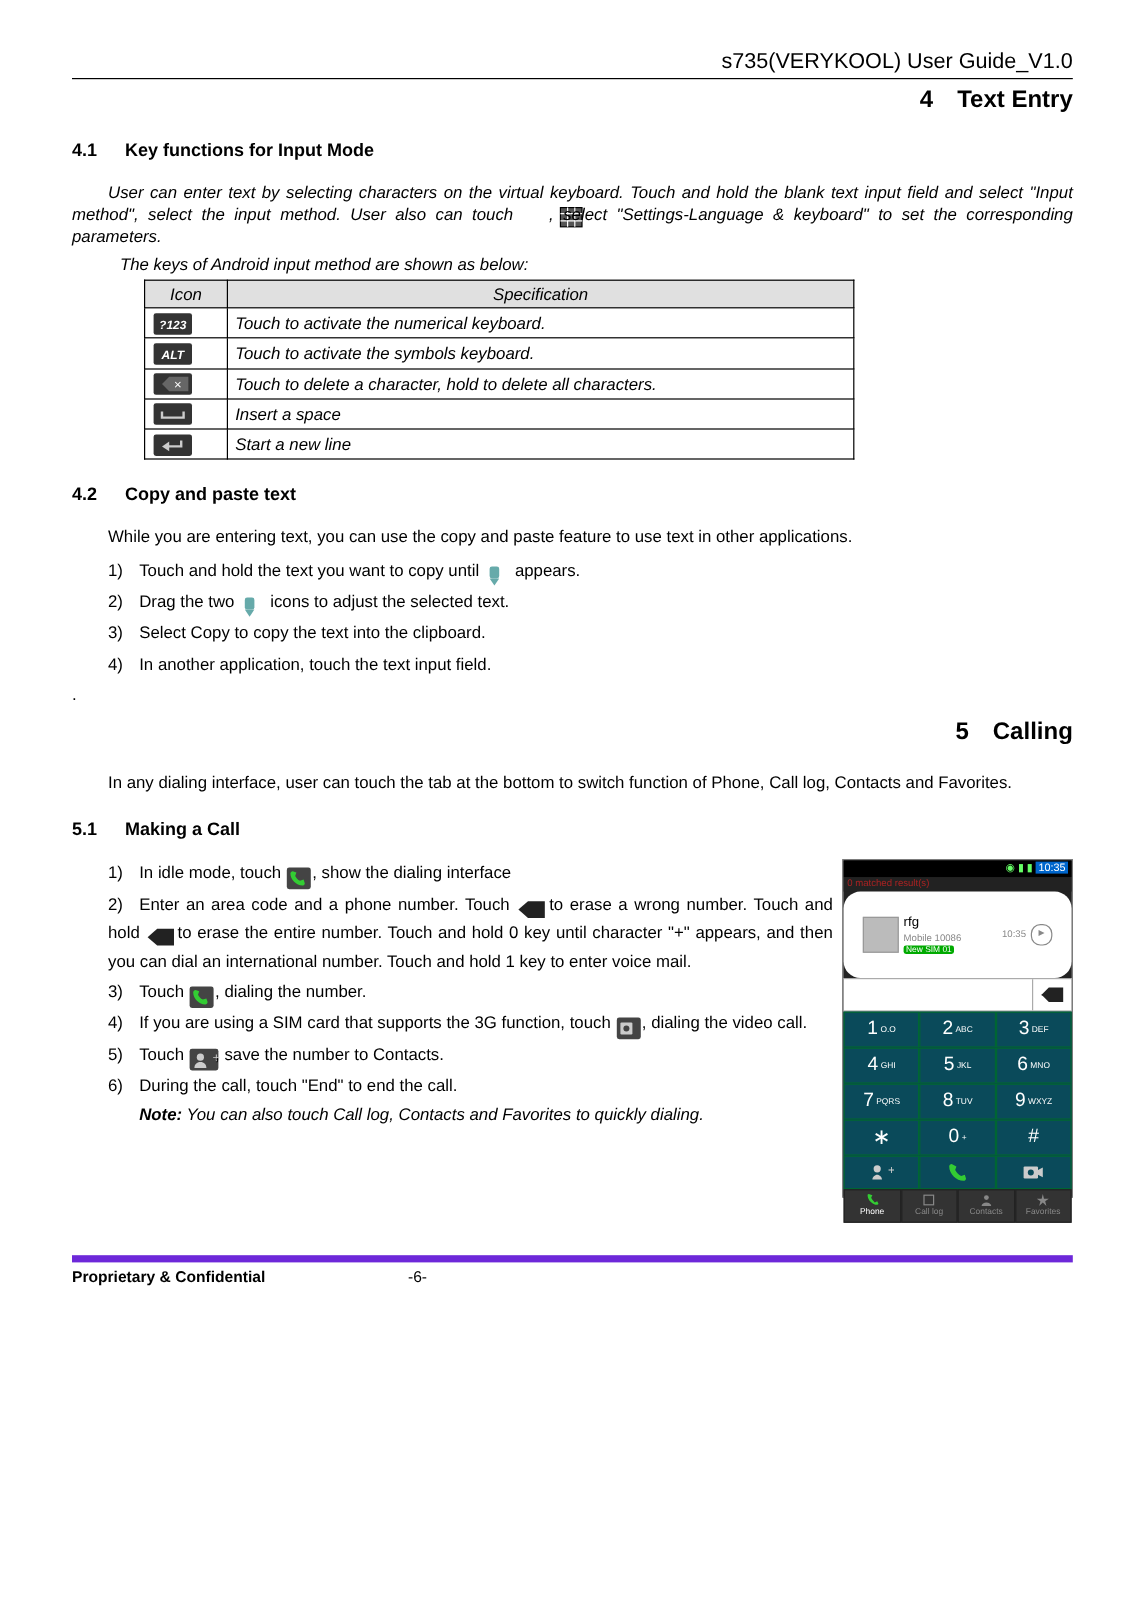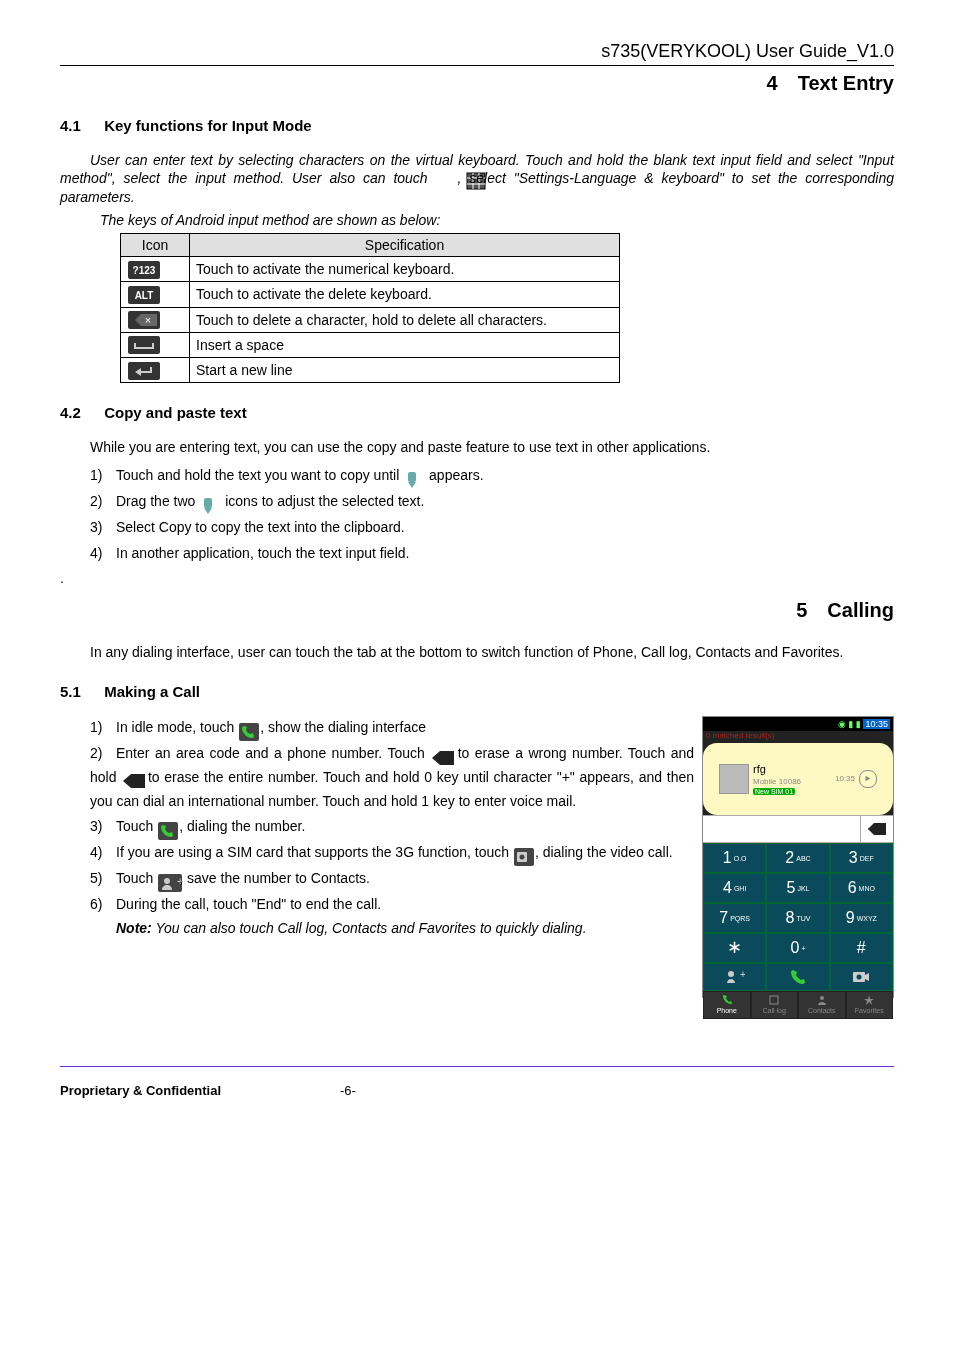--- a/index.html
+++ b/index.html
@@ -43,21 +43,22 @@
   .para-indent {
     text-indent: 30px;
   }
   .table-intro {
     margin-left: 40px;
     font-style: italic;
   }
   table.spec-table {
     border-collapse: collapse;
     margin-left: 60px;
-    width: 500px;
+    width: 592px;
+    font-style: italic;
   }
   table.spec-table th, table.spec-table td {
     border: 1px solid #000;
     padding: 2px 6px;
     font-size: 14px;
   }
   table.spec-table th {
     background: #e0e0e0;
     font-weight: normal;
   }
@@ -101,23 +102,23 @@
     width: 190px;
     height: 280px;
     border: 1px solid #888;
     background: #222;
     margin: 0 0 8px 8px;
     position: relative;
     font-size: 10px;
   }
   .footer {
     position: relative;
-    margin-top: 60px;
-    border-top: 1px solid #6d28d9;
-    padding-top: 16px;
+    margin-top: 40px;
+    border-top: 6px solid #6d28d9;
+    padding-top: 4px;
     font-size: 13px;
   }
   .footer .pgnum {
     position: absolute;
     left: 280px;
   }
   svg { vertical-align: middle; }
 </style>
 </head>
 <body>
@@ -157,21 +158,21 @@
               <rect x="1" y="1" width="32" height="18" fill="#333" rx="2"></rect>
               <text x="17" y="14" font-size="10" fill="#fff" text-anchor="middle" font-weight="bold">?123</text>
             </svg></span></td>
     <td>Touch to activate the numerical keyboard.</td>
   </tr>
   <tr>
     <td><span class="icon-cell"><svg width="34" height="20">
               <rect x="1" y="1" width="32" height="18" fill="#333" rx="2"></rect>
               <text x="17" y="14" font-size="10" fill="#fff" text-anchor="middle" font-weight="bold">ALT</text>
             </svg></span></td>
-    <td>Touch to activate the delete keyboard.</td>
+    <td>Touch to activate the symbols keyboard.</td>
   </tr>
   <tr>
     <td><span class="icon-cell"><svg width="34" height="20">
               <rect x="1" y="1" width="32" height="18" fill="#333" rx="2"></rect>
               <polygon points="8,10 14,4 30,4 30,16 14,16" fill="#666"></polygon>
               <text x="21" y="14" font-size="11" fill="#fff" text-anchor="middle">×</text>
             </svg></span></td>
     <td>Touch to delete a character, hold to delete all characters.</td>
   </tr>
   <tr>
@@ -225,21 +226,21 @@
   <span class="section-num">5.1</span>
   <span>Making a Call</span>
 </div>
 
 <div class="phone-screenshot">
   <div style="background:#000;height:14px;color:#fff;text-align:right;padding:0 3px;">
     <span style="color:#6f6;font-size:9px;">◉ ▮ ▮</span>
     <span style="background:#06c;color:#fff;font-size:9px;padding:0 2px;">10:35</span>
   </div>
   <div style="background:#222;height:12px;color:#a22;font-size:8px;padding:0 3px;">0 matched result(s)</div>
-  <div style="background:#fef9c3;height:40px;display:flex;align-items:center;padding:16px;border-radius:14px;">
+  <div style="background:#ffffff;height:40px;display:flex;align-items:center;padding:16px;border-radius:14px;">
     <div style="width:28px;height:28px;background:#bbb;margin-right:4px;border:1px solid #999;"></div>
     <div style="flex:1;">
       <div style="color:#000;font-size:11px;">rfg</div>
       <div style="color:#888;font-size:8px;">Mobile 10086</div>
       <div style="font-size:7px;"><span style="background:#0a0;color:#fff;padding:0 2px;border-radius:2px;">New SIM 01</span></div>
     </div>
     <div style="color:#888;font-size:8px;margin-right:4px;">10:35</div>
     <div style="width:16px;height:16px;border:1px solid #888;border-radius:8px;color:#888;text-align:center;font-size:10px;line-height:14px;">▸</div>
   </div>
   <div style="background:#fff;height:26px;border-top:1px solid #aaa;border-bottom:1px solid #aaa;display:flex;">

